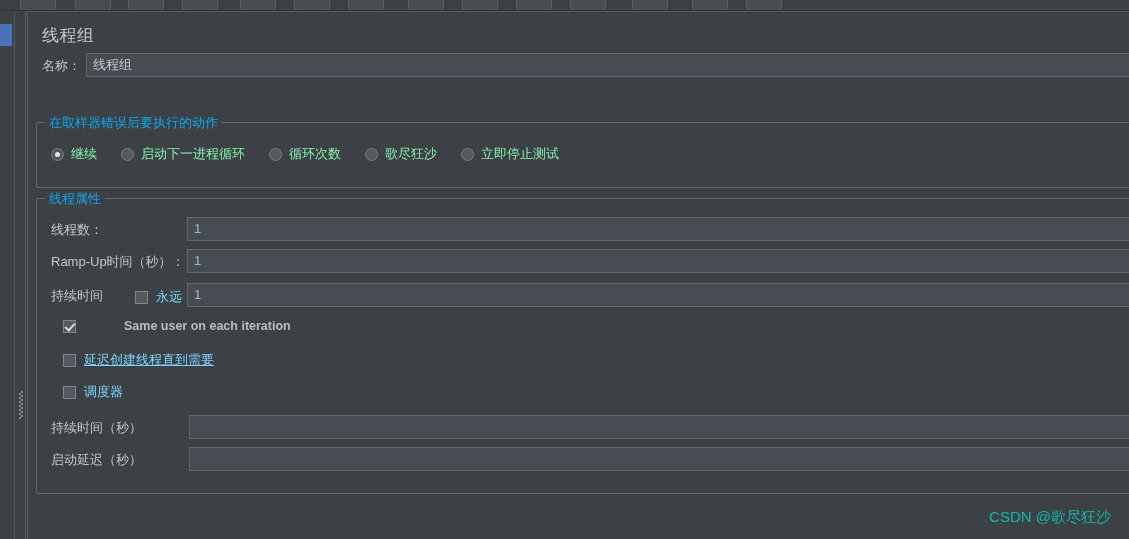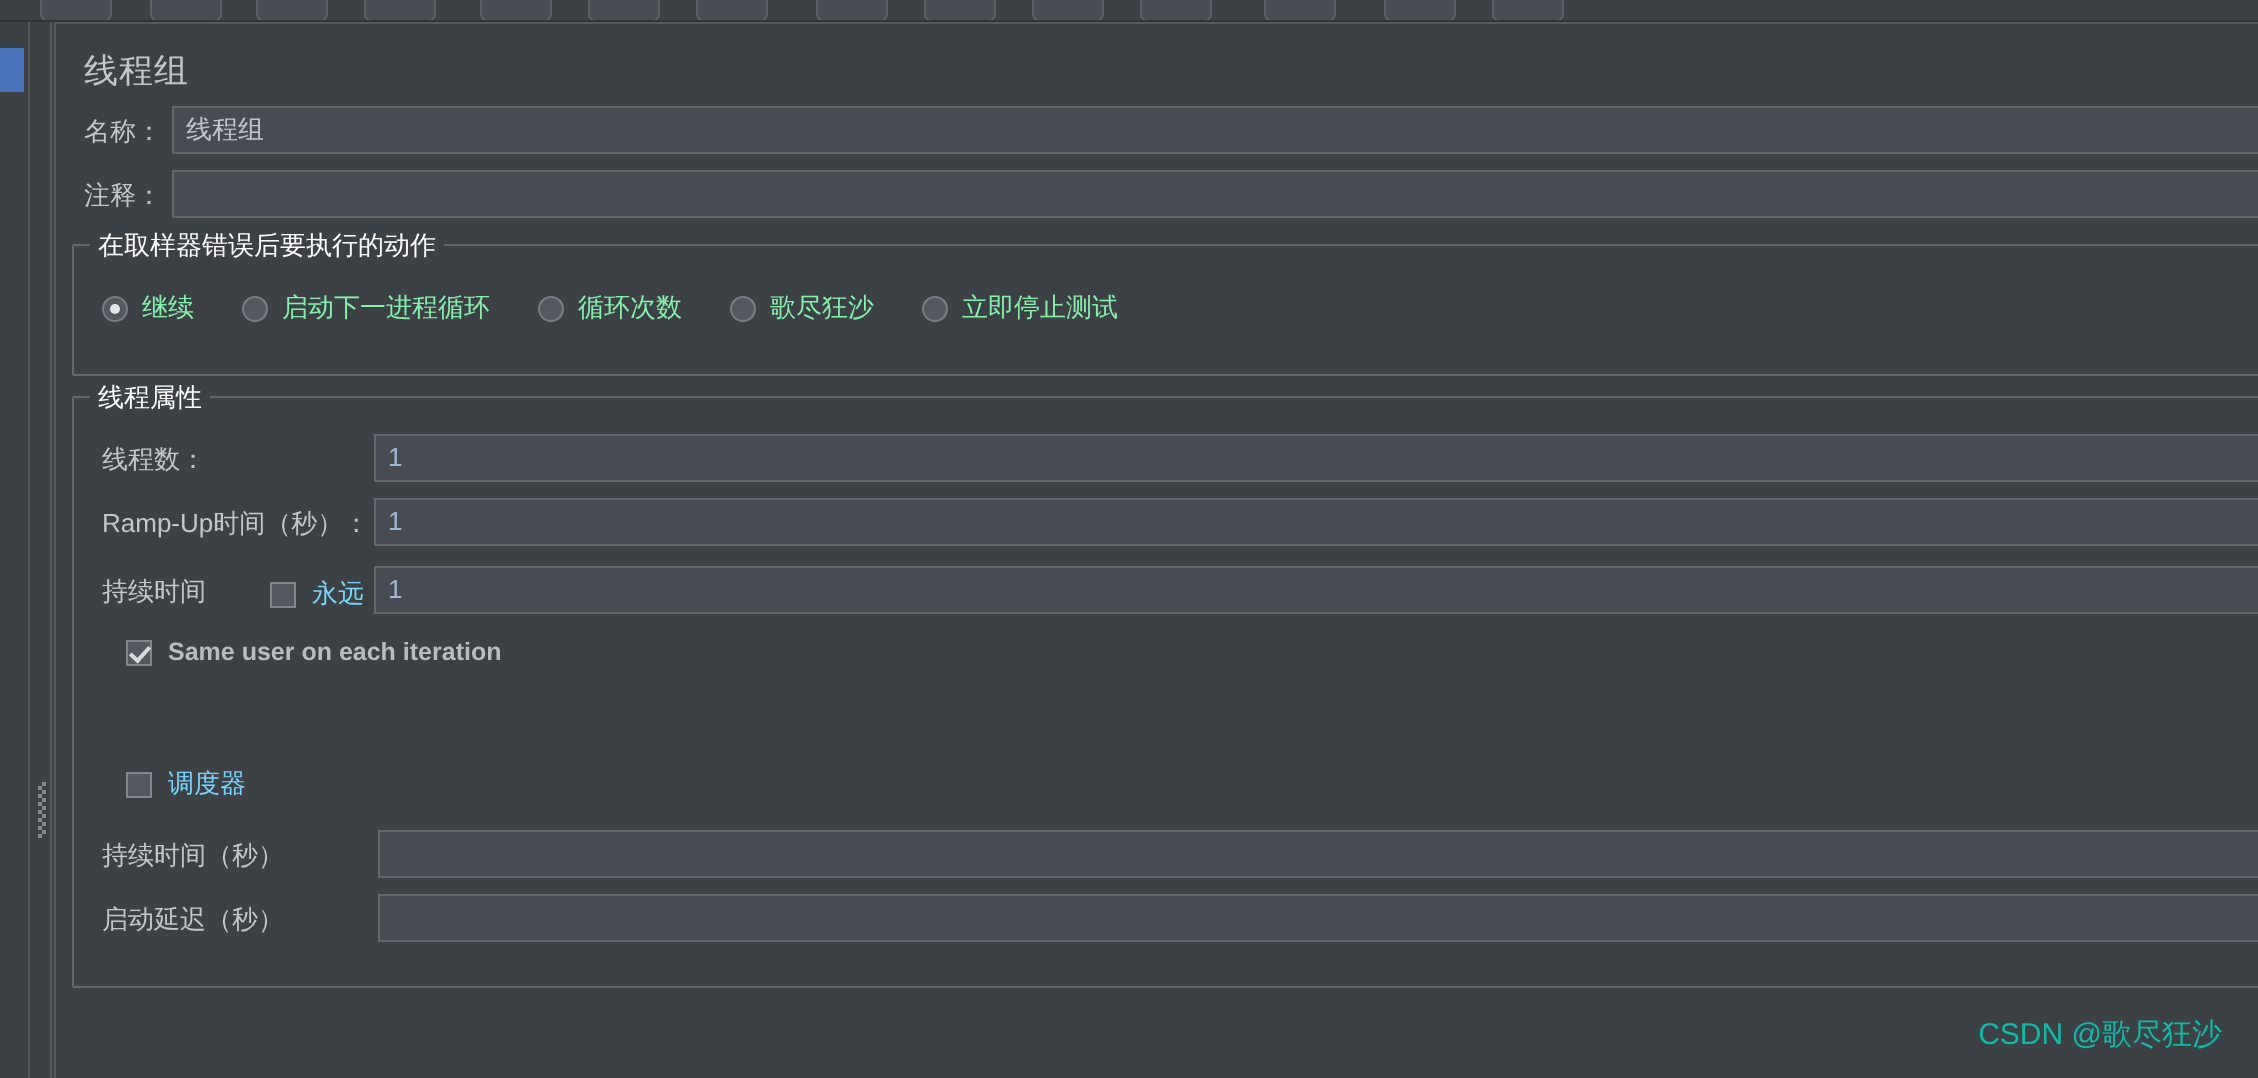--- a/index.html
+++ b/index.html
@@ -124,21 +124,21 @@
     position: absolute;
     border: 1px solid #62676c;
     border-radius: 1px;
   }
   .group > .glegend {
     position: absolute;
     top: -9px; left: 8px;
     background: #3c4146;
     padding: 0 4px;
     font-size: 13px;
-    color: #ffffff;
+    color: #0ea5e9;
     white-space: nowrap;
   }
 
   
   .radio-row {
     position: absolute;
     left: 14px; top: 22px;
     display: flex;
     align-items: center;
   }
@@ -238,24 +238,20 @@
 
   <div class="panel">
 
     <div class="page-title">线程组</div>
 
     <div class="frow" style="top:41px">
       <span class="lbl">名称：</span>
       <div class="field name-field" style="left:58px; width:1044px;">线程组</div>
     </div>
 
-    <div class="frow" style="top:73px">
-      <span class="lbl">注释：</span>
-      <div class="field" style="left:58px; width:1044px;"></div>
-    </div>
 
     <div class="group" style="left:8px; top:110px; width:1094px; height:66px;">
       <span class="glegend">在取样器错误后要执行的动作</span>
 
       <div class="radio-row">
         <label class="radio-item">
           <span class="radio-box on"></span>
           <span class="radio-label">继续</span>
         </label>
         <label class="radio-item">
@@ -292,25 +288,29 @@
 
       <div class="frow" style="top:84px">
         <span class="lbl">持续时间</span>
         <label class="inline-cb" style="left:98px; top:5px;">
           <span class="cb-box"></span>
           <span class="cb-label">永远</span>
         </label>
         <div class="field" style="left:150px; width:944px;">1</div>
       </div>
 
-      <label class="cbrow" style="left:26px; top:120px;">
+      <label class="cbrow" style="left:26px; top:120px;gap:40px;">
         <span class="cb-box on"></span>
         <span class="cb-label en">Same user on each iteration</span>
       </label>
 
+      <label class="cbrow" style="left:26px; top:152px;">
+        <span class="cb-box"></span>
+        <span class="cb-label lnk">延迟创建线程直到需要</span>
+      </label>
 
       <label class="cbrow" style="left:26px; top:184px;">
         <span class="cb-box"></span>
         <span class="cb-label">调度器</span>
       </label>
 
       <div class="frow" style="top:216px">
         <span class="lbl">持续时间（秒）</span>
         <div class="field" style="left:152px; width:942px;"></div>
       </div>

